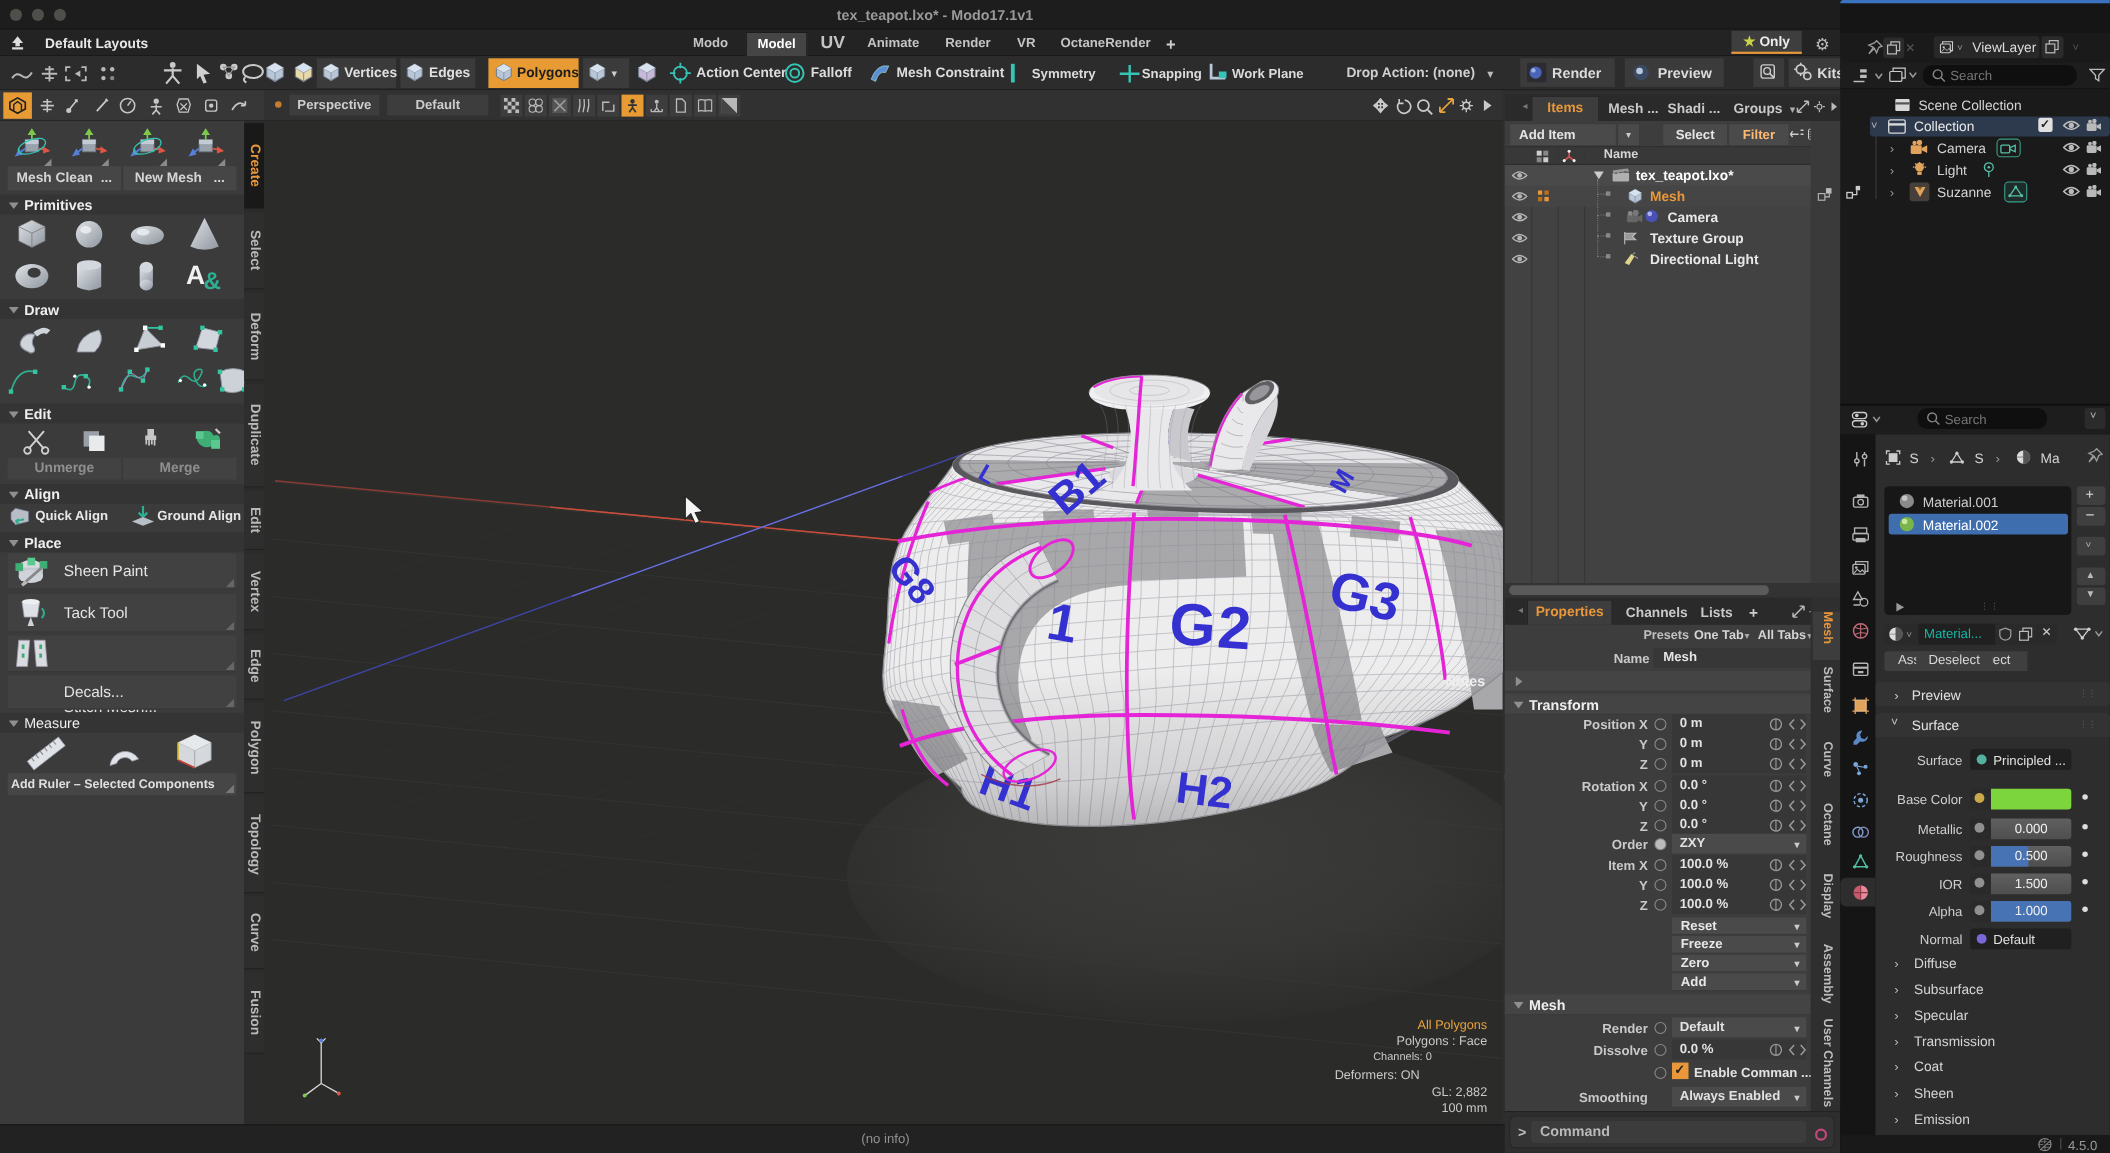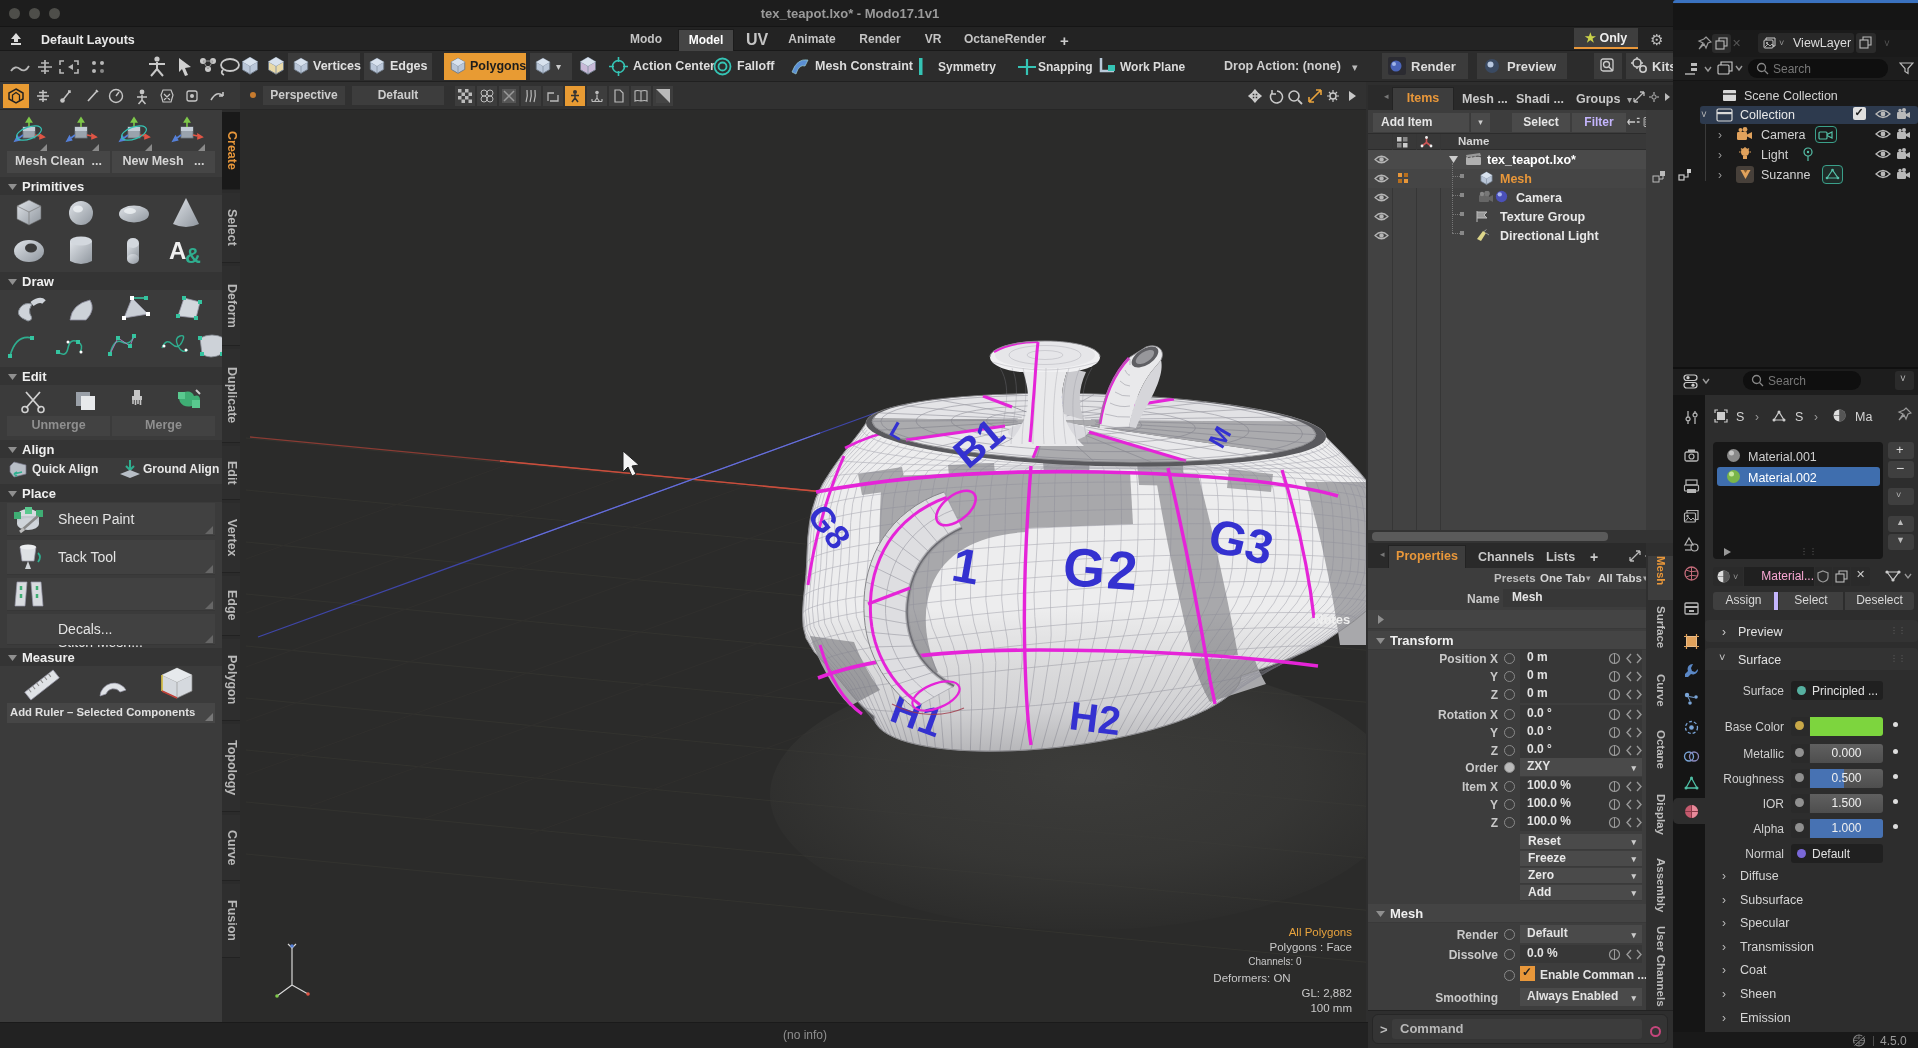--- a/index.html
+++ b/index.html
@@ -476,21 +476,21 @@
       </svg>
       <div class="abs" style="left:7px;top:614px;width:208px;height:31px;background:#414141;border-bottom:1px solid #373737;"></div>
       <div class="abs" style="left:58px;top:621px;color:#e4e4e4;font-size:14px;">Decals...</div>
       <svg class="abs" style="left:205px;top:635px" width="8" height="8" viewBox="0 0 8 8">
         <path d="M8 0 L8 8 L0 8 Z" fill="#666"></path>
       </svg>
       <div class="abs" style="left:0px;top:648px;width:222px;height:18px;background:#343434;"></div>
       <svg class="abs" style="left:8px;top:653px" width="9" height="9" viewBox="0 0 9 9">
         <path d="M0 2 L9 2 L4.5 8 Z" fill="#8f8f8f"></path>
       </svg>
-      <div class="abs" style="left:22px;top:650px;color:#efefef;font-size:13px;font-weight:bold;">Measure</div>
+      <div class="abs" style="left:22px;top:650px;color:#efefef;font-size:13px;font-weight:normal;">Measure</div>
       <svg class="abs" style="left:22px;top:668px" width="40" height="34" viewBox="0 0 40 34">
         <g transform="rotate(-38 20 17)">
           <rect x="2" y="12" width="36" height="10" fill="#dfe2e6" stroke="#99a" stroke-width="0.7"></rect>
           <path d="M7 12 v4 M12 12 v4 M17 12 v4 M22 12 v4 M27 12 v4 M32 12 v4" stroke="#888" stroke-width="1"></path>
         </g>
       </svg>
       <svg class="abs" style="left:96px;top:672px" width="36" height="28" viewBox="0 0 36 28">
         <path d="M4 24 A 14 14 0 0 1 30 18 L24 20 A 8 8 0 0 0 10 22 Z" fill="#dfe2e6" stroke="#99a" stroke-width="0.7"></path>
       </svg>
       <svg class="abs" style="left:158px;top:666px" width="38" height="36" viewBox="0 0 38 36">
@@ -818,21 +818,21 @@
       <svg class="abs" style="left:1632px;top:90px" width="40" height="14" viewBox="0 0 40 14">
         <path d="M2 12 L12 2 M12 2 h-4 M12 2 v4 M2 12 h4 M2 12 v-4" stroke="#bbb" stroke-width="1.3" fill="none"></path>
         <circle cx="22" cy="7" r="2.2" fill="none" stroke="#bbb"></circle>
         <path d="M22 2 v2 M22 10 v2 M17 7 h2 M25 7 h2" stroke="#bbb" stroke-width="1.1"></path>
         <path d="M33 3 l5 4 -5 4 Z" fill="#bbb"></path>
       </svg>
       <div class="abs" style="left:1368px;top:110px;width:305px;height:24px;background:#3d3d3d;border-bottom:1px solid #2c2c2c;"></div>
       <div class="abs" style="left:1373px;top:113px;width:96px;height:19px;background:#4a4a4a;color:#e5e5e5;font-size:12px;font-weight:bold;line-height:18px;"><span style="margin-left:8px">Add Item</span></div>
       <div class="abs" style="left:1470px;top:113px;width:20px;height:19px;background:#4a4a4a;border-left:1px solid #3a3a3a;color:#ccc;font-size:9px;text-align:center;line-height:18px;">▾</div>
       <div class="abs" style="left:1512px;top:113px;width:58px;height:19px;background:#4a4a4a;color:#e5e5e5;font-size:12px;font-weight:bold;text-align:center;line-height:18px;">Select</div>
-      <div class="abs" style="left:1572px;top:113px;width:54px;height:19px;background:#4a4a4a;color:#c4b5fd;font-size:12px;font-weight:bold;text-align:center;line-height:18px;">Filter</div>
+      <div class="abs" style="left:1572px;top:113px;width:54px;height:19px;background:#4a4a4a;color:#fdba74;font-size:12px;font-weight:bold;text-align:center;line-height:18px;">Filter</div>
       <svg class="abs" style="left:1626px;top:114px" width="38" height="16" viewBox="0 0 42 16">
         <path d="M2 8 h8 M4 5 l-2 3 2 3 M12 4 h3 M12 8 h3" stroke="#ccc" stroke-width="1.4" fill="none"></path>
         <rect x="20" y="3" width="7" height="10" rx="1" stroke="#ccc" fill="none"></rect>
         <path d="M21 5.5 h5 M21 8 h5 M21 10.5 h5" stroke="#ccc" stroke-width="0.8"></path>
         <path d="M32 4 h9 l-3.5 4 v5 l-2 -1.5 v-3.5 Z" fill="#ccc"></path>
       </svg>
       <div class="abs" style="left:1368px;top:134px;width:305px;height:16px;background:#383838;border-bottom:1px solid #2c2c2c;"></div>
       <div class="abs" style="left:1458px;top:135px;color:#d5d5d5;font-size:11.5px;font-weight:bold;">Name</div>
       <div class="abs" style="left:1392px;top:134px;width:1px;height:396px;background:#363636;"></div>
       <div class="abs" style="left:1416px;top:134px;width:1px;height:396px;background:#363636;"></div>
@@ -1380,21 +1380,21 @@
       </div>
       <div class="abs" style="left:1888px;top:534px;width:26px;height:16px;background:#3f3f3f;border-radius:3px;">
         <span style="position:absolute;left:8px;top:1px;color:#bbb;font-size:9px;">▼</span>
       </div>
       <div class="abs" style="left:1713px;top:567px;width:30px;height:19px;background:#2a2a2a;border-radius:3px 0 0 3px;"></div>
       <svg class="abs" style="left:1716px;top:569px" width="15" height="15" viewBox="0 0 15 15">
         <circle cx="7.5" cy="7.5" r="6" fill="#ddd"></circle>
         <path d="M7.5 1.5 a6 6 0 0 1 0 12 Z M1.5 7.5 h12" fill="#555" stroke="#555" stroke-width="0.5"></path>
       </svg>
       <div class="abs" style="left:1733px;top:572px;color:#999;font-size:9px;">˅</div>
-      <div class="abs" style="left:1744px;top:567px;width:70px;height:19px;background:#202020;color:#f9a8d4;font-size:12px;line-height:18px;text-align:right;"><span style="margin-left:5px">Material...</span></div>
+      <div class="abs" style="left:1744px;top:567px;width:70px;height:19px;background:#202020;color:#14b8a6;font-size:12px;line-height:18px;"><span style="margin-left:5px">Material...</span></div>
       <div class="abs" style="left:1815px;top:567px;width:17px;height:19px;background:#2a2a2a;">
         <svg style="position:absolute;left:2px;top:3px" width="12" height="13" viewBox="0 0 12 13">
           <path d="M6 1 L11 3 V7 Q11 11 6 12 Q1 11 1 7 V3 Z" fill="none" stroke="#999" stroke-width="1.2"></path>
         </svg>
       </div>
       <div class="abs" style="left:1833px;top:567px;width:17px;height:19px;background:#2a2a2a;">
         <svg style="position:absolute;left:2px;top:3px" width="13" height="13" viewBox="0 0 13 13">
           <rect x="1" y="4" width="8" height="8" fill="none" stroke="#bbb" stroke-width="1.1"></rect>
           <path d="M4 4 V1 h8 v8 h-3" fill="none" stroke="#bbb" stroke-width="1.1"></path>
         </svg>
@@ -1404,21 +1404,21 @@
       </div>
       <svg class="abs" style="left:1884px;top:568px" width="30" height="17" viewBox="0 0 30 17">
         <path d="M3 4 L9 12 L15 4 Z" fill="none" stroke="#ccc" stroke-width="1.2"></path>
         <circle cx="3" cy="4" r="1.6" fill="#ccc"></circle>
         <circle cx="15" cy="4" r="1.6" fill="#ccc"></circle>
         <circle cx="9" cy="12" r="1.6" fill="#ccc"></circle>
         <path d="M21 6 l3 4 3 -4" fill="none" stroke="#999" stroke-width="1.3"></path>
       </svg>
       <div class="abs" style="left:1713px;top:592px;width:65px;height:18px;background:#3f3f3f;border-radius:3px 0 0 3px;border-right:4px solid #c4b5fd;color:#d8d8d8;font-size:12px;text-align:center;line-height:17px;">Assign</div>
       <div class="abs" style="left:1779px;top:592px;width:65px;height:18px;background:#3f3f3f;border-right:1px solid #2d2d2d;color:#d8d8d8;font-size:12px;text-align:center;line-height:17px;">Select</div>
-      <div class="abs" style="left:1845px;top:592px;width:69px;height:18px;background:#3f3f3f;border-radius:0 3px 3px 0;color:#d8d8d8;font-size:12px;text-align:center;line-height:17px;">Deselect</div>
+      <div class="abs" style="left:1742px;top:592px;width:69px;height:18px;background:#3f3f3f;border-radius:0 3px 3px 0;color:#d8d8d8;font-size:12px;text-align:center;line-height:17px;">Deselect</div>
       <div class="abs" style="left:1705px;top:620px;width:213px;height:22px;background:#333333;border-radius:4px;"></div>
       <div class="abs" style="left:1722px;top:625px;color:#ccc;font-size:12px;">›</div>
       <div class="abs" style="left:1738px;top:625px;color:#e2e2e2;font-size:12.5px;">Preview</div>
       <div class="abs" style="left:1890px;top:626px;color:#666;font-size:8px;">⋮⋮</div>
       <div class="abs" style="left:1705px;top:648px;width:213px;height:22px;background:#333333;border-radius:4px 4px 0 0;"></div>
       <div class="abs" style="left:1719px;top:651px;color:#ccc;font-size:11px;">˅</div>
       <div class="abs" style="left:1738px;top:653px;color:#e2e2e2;font-size:12.5px;">Surface</div>
       <div class="abs" style="left:1890px;top:654px;color:#666;font-size:8px;">⋮⋮</div>
       <div class="abs" style="left:1700px;top:684px;width:84px;text-align:right;color:#cfcfcf;font-size:12px;">Surface</div>
       <div class="abs" style="left:1791px;top:681px;width:92px;height:19px;background:#202020;border-radius:3px;"></div>

